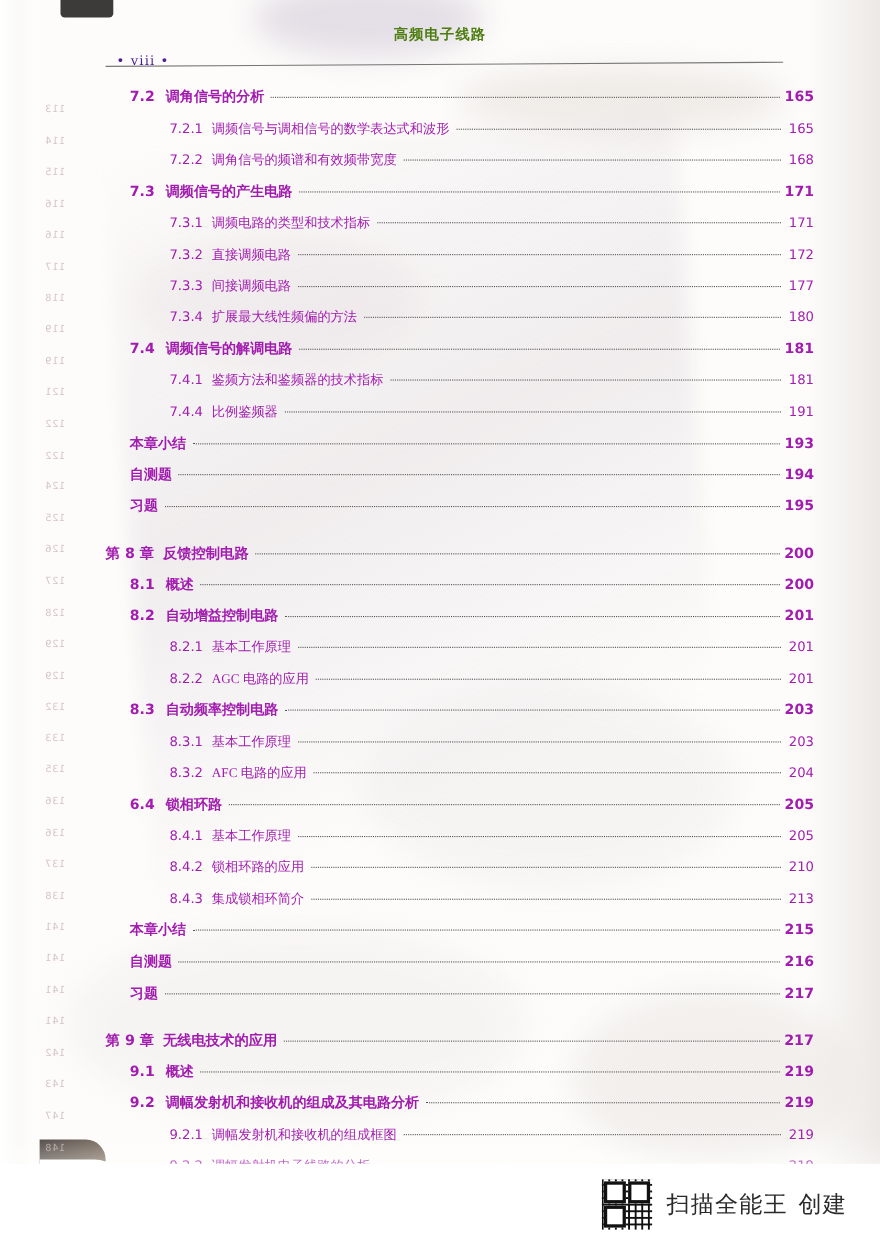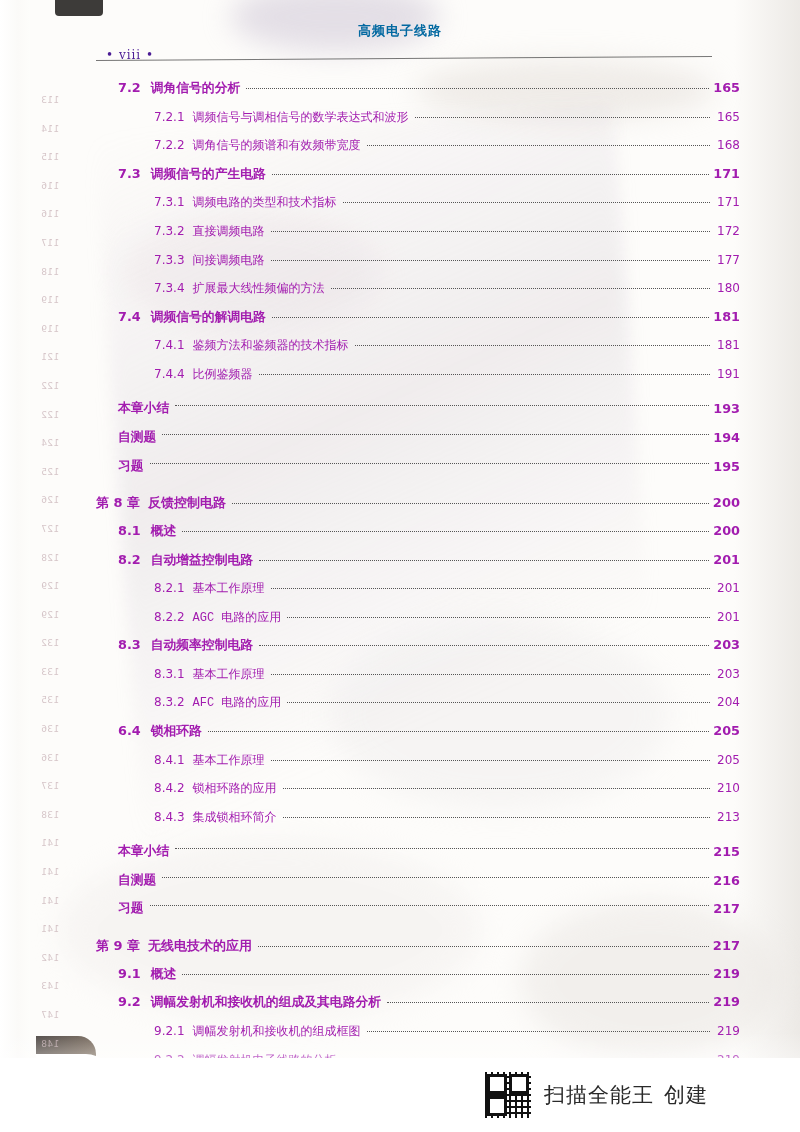--- a/index.html
+++ b/index.html
@@ -110,21 +110,21 @@
 
   
   .running-head {
     position: absolute;
     left: 0; right: 0;
     top: 22px;
     text-align: center;
     font-family: "DejaVu Sans", sans-serif;
     font-size: 13px;
     font-weight: 700;
-    color: #0369a1;
+    color: #4d7c0f;
     letter-spacing: 1px;
   }
   .head-rule {
     position: absolute;
     left: 96px; right: 88px;
     top: 58px;
     height: 1px;
     background: #4a4a4a;
     opacity: .75;
     transform: rotate(-0.35deg);
@@ -159,21 +159,21 @@
     align-items: baseline;
     flex: 0 0 auto;
   }
   .row .num {
     flex: 0 0 auto;
     margin-right: 8px;
     font-family: "DejaVu Sans", sans-serif;
   }
   .row .txt {
     flex: 0 0 auto;
-    font-family: Liberation Mono, monospace;
+    font-family: Liberation Serif, serif;
   }
   .row .dots {
     flex: 1 1 auto;
     margin: 0 4px 0 6px;
     border-bottom: 1.5px dotted #555;
     transform: translateY(-3px);
     min-width: 18px;
   }
   .row .pg {
     flex: 0 0 auto;
@@ -183,37 +183,37 @@
   }
 
   
   .lvl-chapter { padding-left: 0; font-weight: 700; font-size: 13px; }
   .lvl-chapter .num { }
   .lvl-sec { padding-left: 22px; font-weight: 700; font-size: 12.8px; }
   .lvl-sec .num { margin-right: 10px; }
   .lvl-sub { padding-left: 58px; font-size: 12px; }
   .lvl-sub .num { margin-right: 8px; }
   .lvl-plain { padding-left: 22px; font-weight: 700; font-size: 12.8px; }
-  .lvl-plain.thin { font-weight: 600; align-items: center; }
+  .lvl-plain.thin { font-weight: 600; }
 
   .lvl-sub .dots, .lvl-plain .dots { border-bottom-style: dotted; }
   .lvl-chapter .pg, .lvl-sec .pg { font-weight: 700; }
 
   .spacer { height: 14px; }
 
   
   .footer-bar {
     position: absolute;
     left: 0; right: 0; bottom: 0;
     height: 74px;
     background: #ffffff;
     display: flex;
     align-items: center;
     justify-content: flex-end;
-    padding-right: 92px;
+    padding-right: 30px;
     box-sizing: border-box;
   }
   .qr {
     width: 46px; height: 46px;
     margin-right: 12px;
     background-color: #fff;
     background-image:
       linear-gradient(90deg, #111 2px, transparent 2px),
       linear-gradient(0deg, #111 2px, transparent 2px);
     background-size: 6px 6px, 6px 6px;

